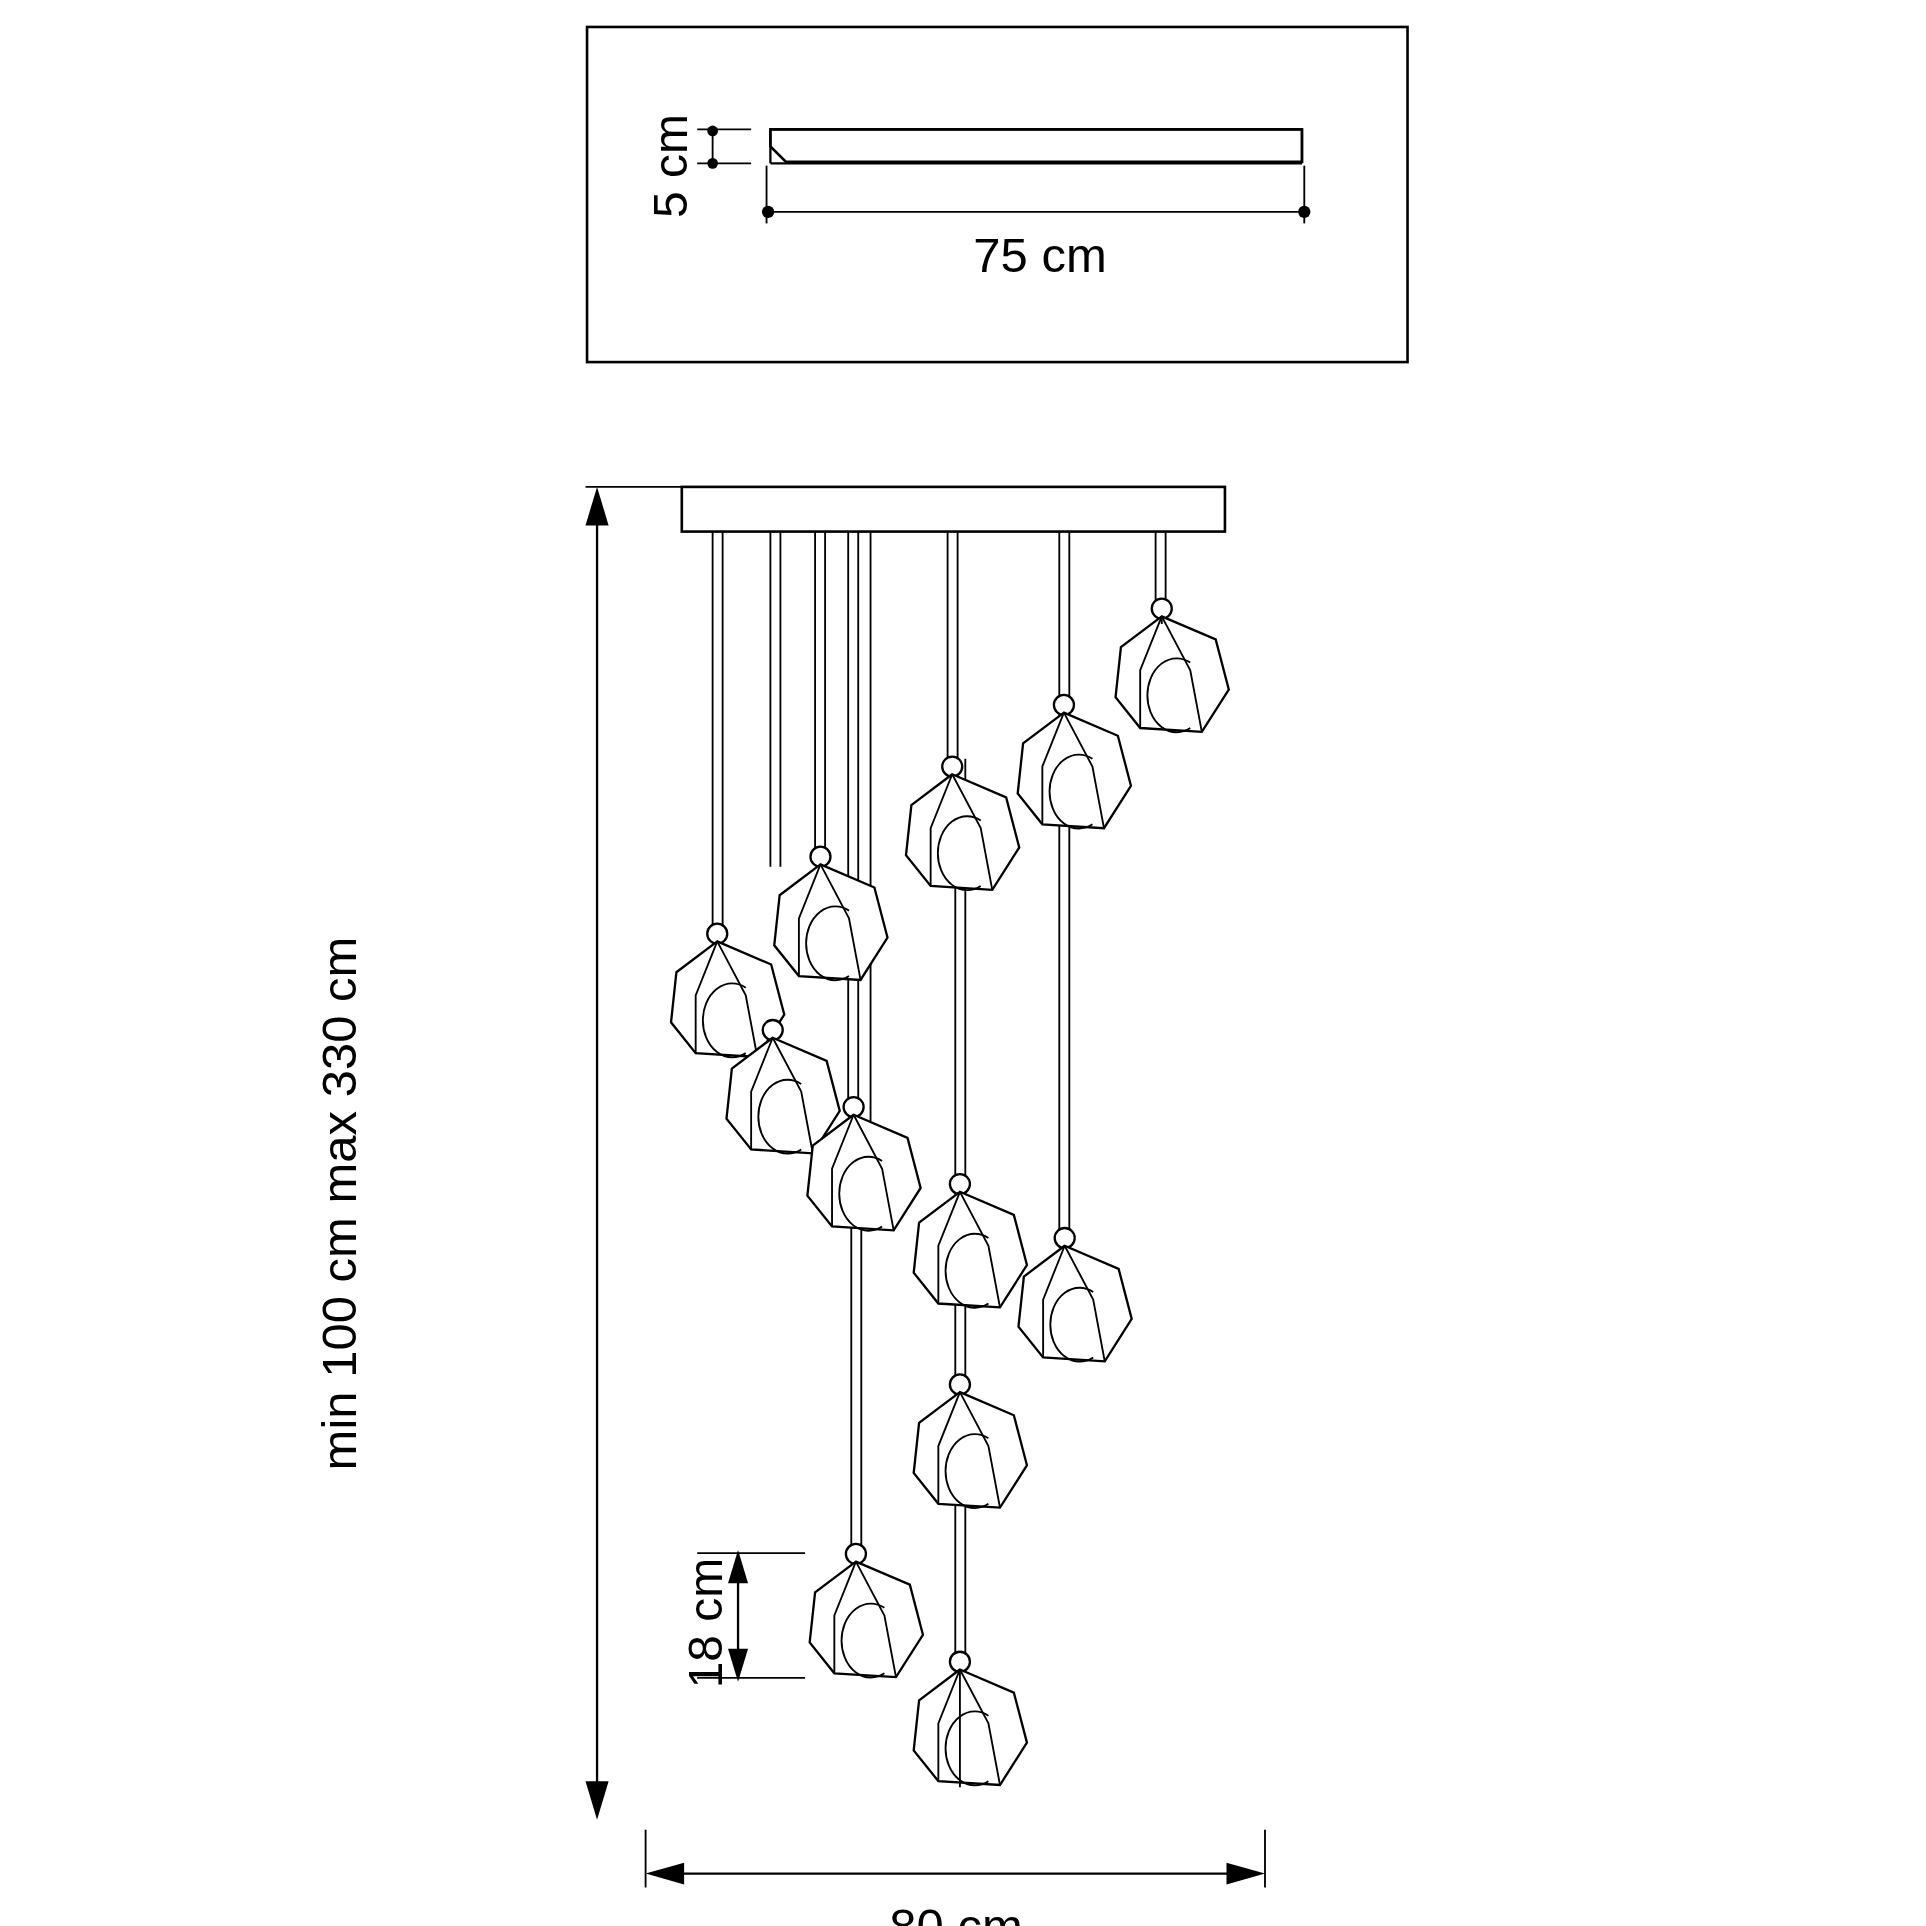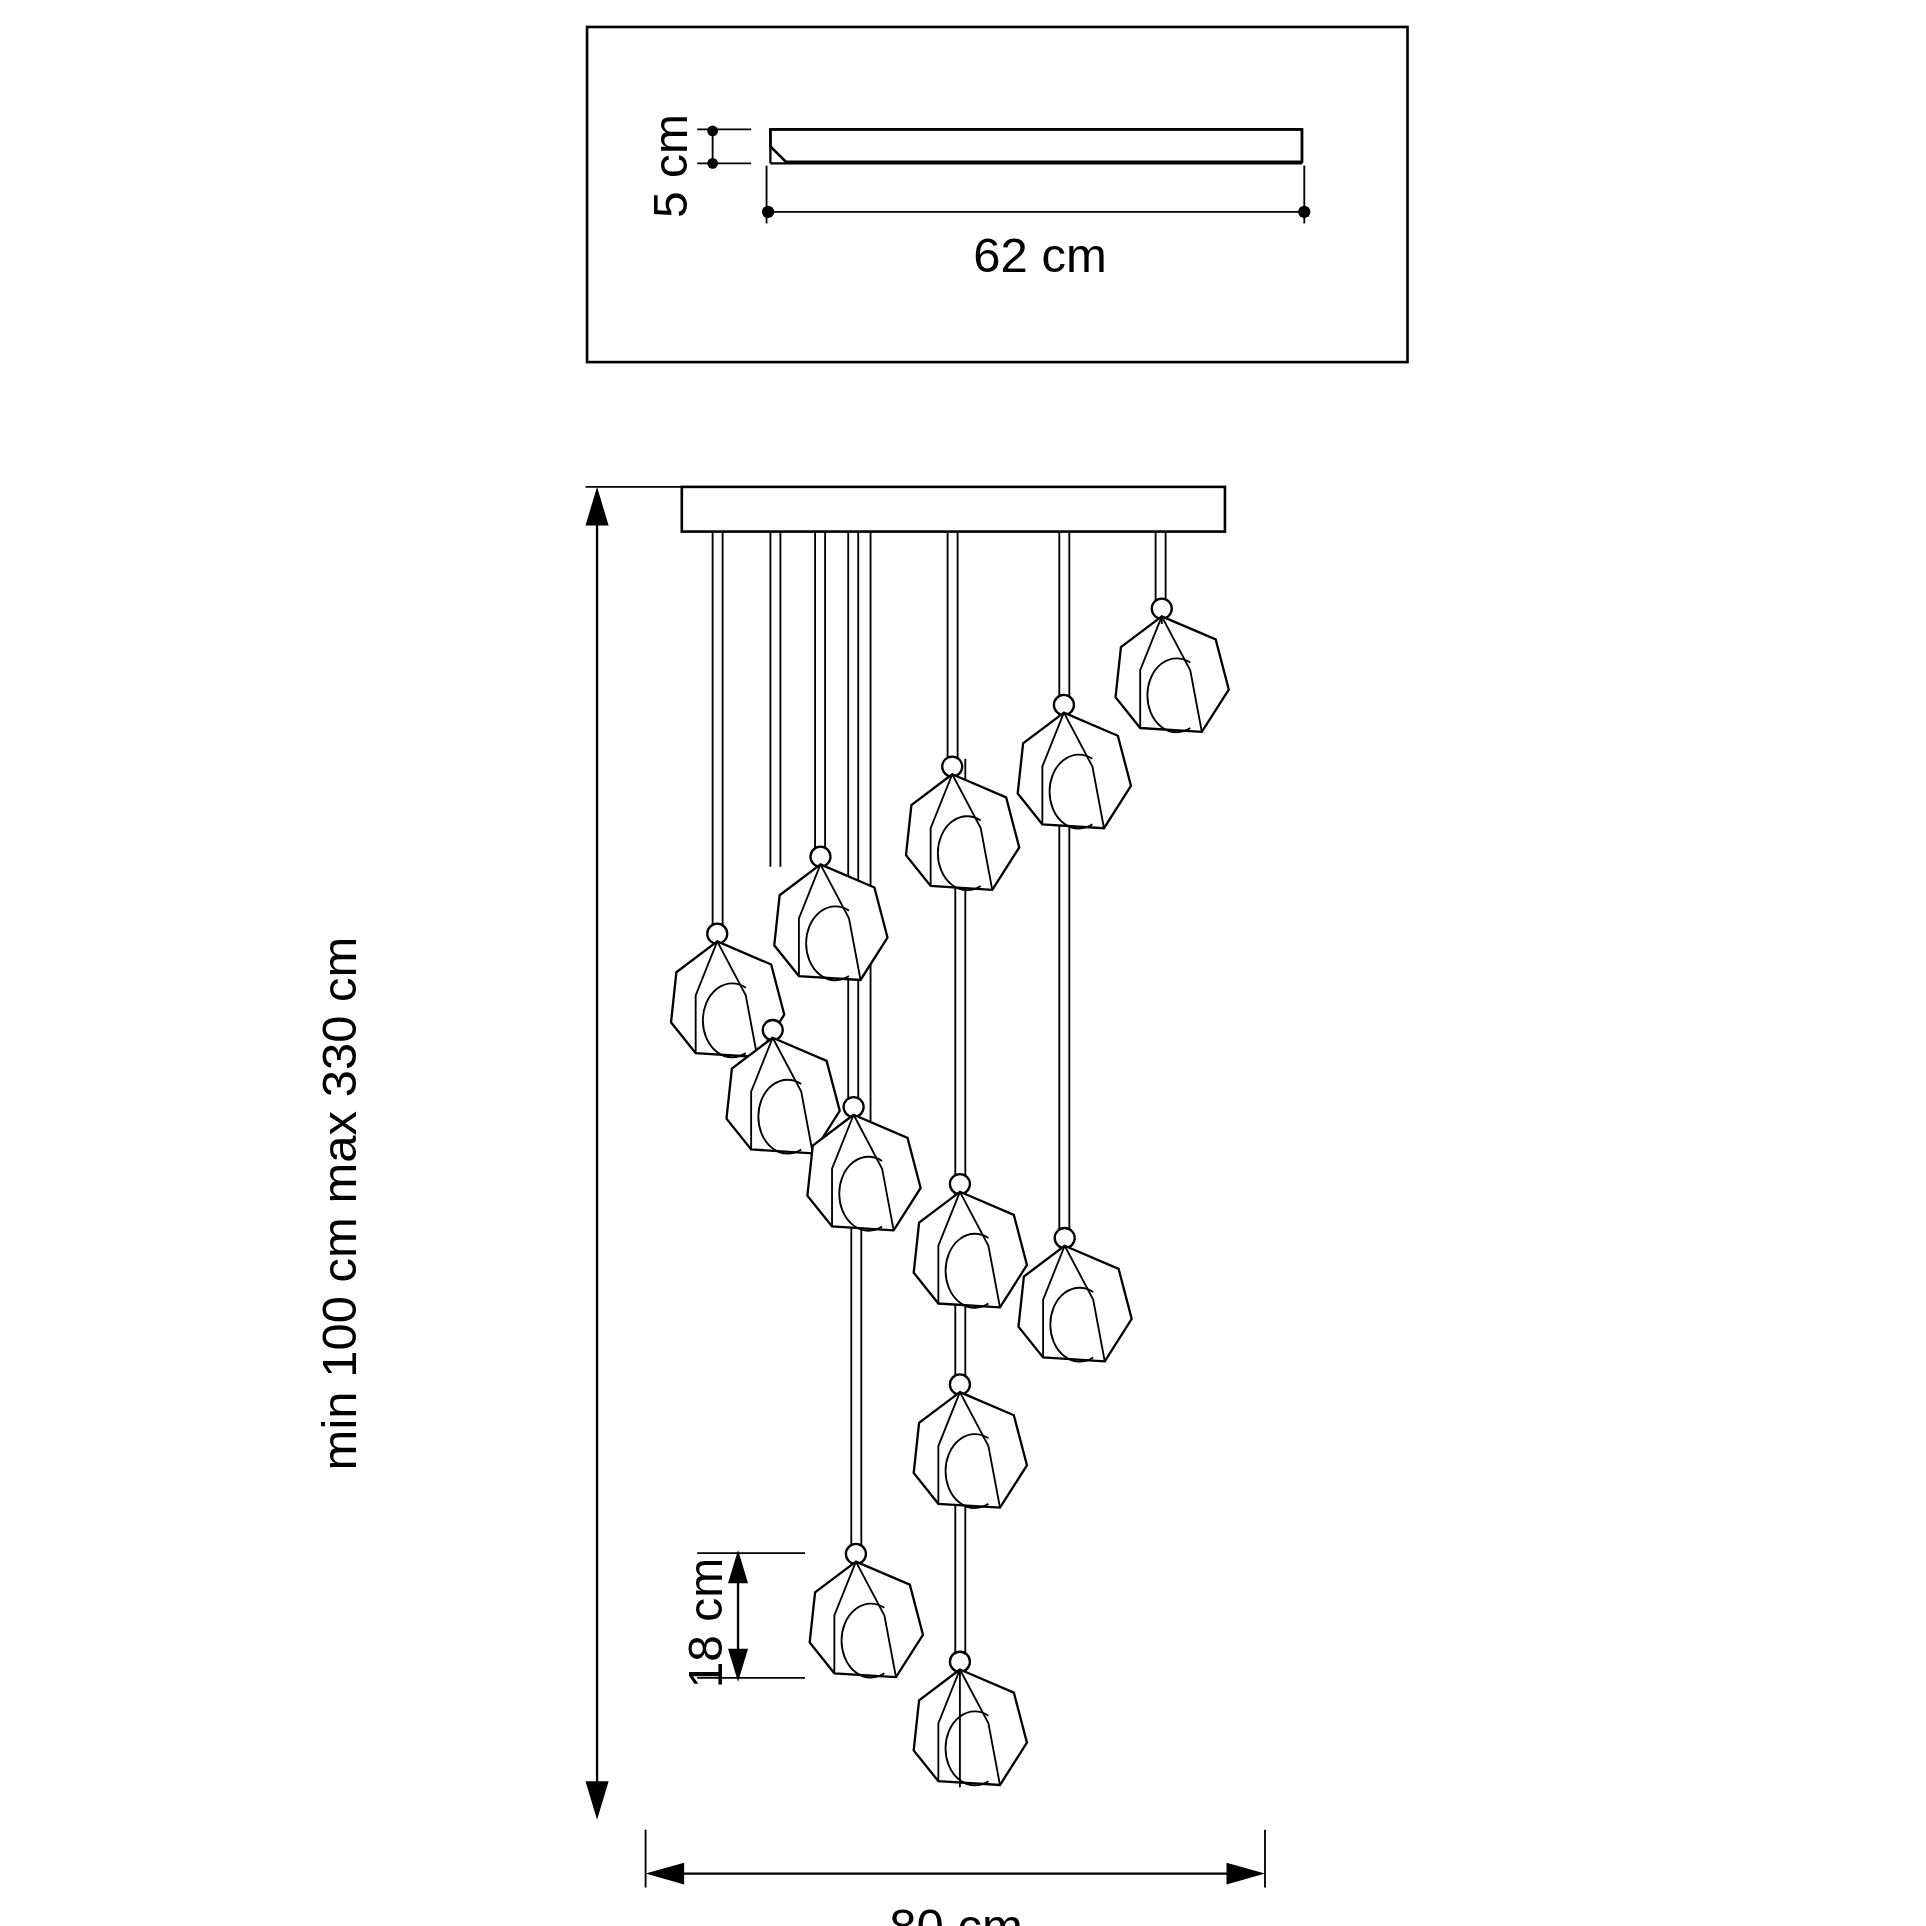--- a/index.html
+++ b/index.html
@@ -249,21 +249,21 @@
       <line class="ln-thin" x1="1642" y1="2375" x2="1642" y2="2450"></line>
     </g>
   </svg>
 
   <div style="position:absolute; left:632px; top:77px; width:69px; height:185px;">
     <div style="position:absolute; left:-46px; top:65px; width:170px; text-align:center;
                 transform: rotate(-90deg); font-size:48px; line-height:1;">5 cm</div>
   </div>
 
   <div style="position:absolute; left:878px; top:231px; width:324px; text-align:center;
-              font-size:49px; line-height:1;">62 cm</div>
+              font-size:49px; line-height:1;">75 cm</div>
 
   <div style="position:absolute; left:293px; top:786px; width:92px; height:848px;">
     <div style="position:absolute; left:-478px; top:393px; width:1048px; text-align:center;
                 transform: rotate(-90deg); font-size:49px; line-height:1; white-space:nowrap;">min 100 cm max 330 cm</div>
   </div>
 
   <div style="position:absolute; left:663px; top:1510px; width:85px; height:231px;">
     <div style="position:absolute; left:-81px; top:89px; width:247px; text-align:center;
                 transform: rotate(-90deg); font-size:48px; line-height:1; white-space:nowrap;">18 cm</div>
   </div>

